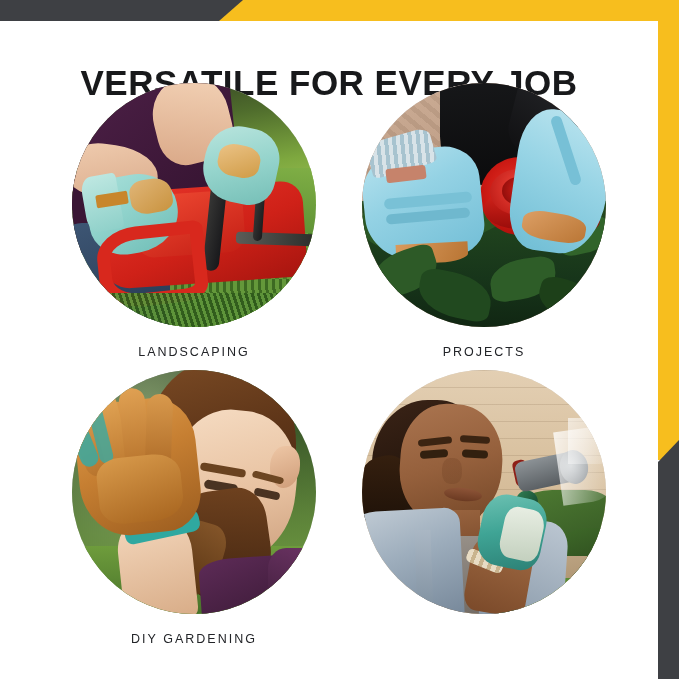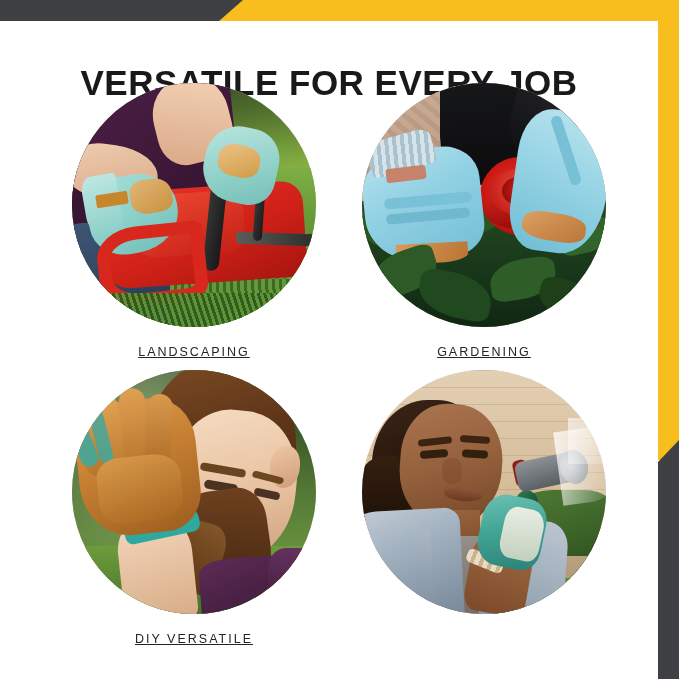--- a/index.html
+++ b/index.html
@@ -70,21 +70,20 @@
   .photo *{position:absolute;}
 
   .caption{
     margin-top:18px;
     text-align:center;
     font-size:12.5px;
     letter-spacing:2.0px;
     color:#222428;
     font-weight:400;
     white-space:nowrap;
-    text-decoration:underline;
   }
 
   
   .p1-bgtop{left:0;top:0;width:244px;height:120px;
     background:linear-gradient(170deg,#2f3a22 0%,#4e6b2c 35%,#7ea83f 70%,#9ec457 100%);}
   .p1-hedge{left:0;top:85px;width:244px;height:159px;
     background:linear-gradient(185deg,#7fae45 0%,#5d9134 40%,#3f6a24 100%);}
   .p1-hedge2{left:90px;top:150px;width:154px;height:94px;
     background:repeating-linear-gradient(80deg,#49802a 0 4px,#6ea23a 4px 8px);opacity:.85;}
   .p1-grassfront{left:0;top:196px;width:244px;height:48px;
@@ -421,21 +420,21 @@
           <div class="p2-gloveL-cuff"></div>
           <div class="p2-gloveL-tab"></div>
           <div class="p2-gloveL-band"></div>
           <div class="p2-gloveL-band2"></div>
           <div class="p2-gloveL-tip"></div>
           <div class="p2-leaf1"></div>
           <div class="p2-leaf2"></div>
           <div class="p2-leaf3"></div>
           <div class="p2-leaf4"></div>
         </div>
-        <div class="caption">GARDENING</div>
+        <div class="caption">PROJECTS</div>
       </div>
 
       <div class="card c3">
         <div class="photo">
           <div class="p3-bg"></div>
           <div class="p3-bgblur"></div>
           <div class="p3-grass"></div>
           <div class="p3-hair"></div>
           <div class="p3-face"></div>
           <div class="p3-ear"></div>
@@ -453,21 +452,21 @@
           <div class="p3-cuff"></div>
           <div class="p3-glove"></div>
           <div class="p3-finger1"></div>
           <div class="p3-finger2"></div>
           <div class="p3-finger3"></div>
           <div class="p3-finger4"></div>
           <div class="p3-gteal1"></div>
           <div class="p3-gteal2"></div>
           <div class="p3-gpalm"></div>
         </div>
-        <div class="caption">DIY VERSATILE</div>
+        <div class="caption">DIY GARDENING</div>
       </div>
 
       <div class="card c4">
         <div class="photo">
           <div class="p4-siding"></div>
           <div class="p4-lines"></div>
           <div class="p4-bush"></div>
           <div class="p4-bush2"></div>
           <div class="p4-ground"></div>
           <div class="p4-grass"></div>

